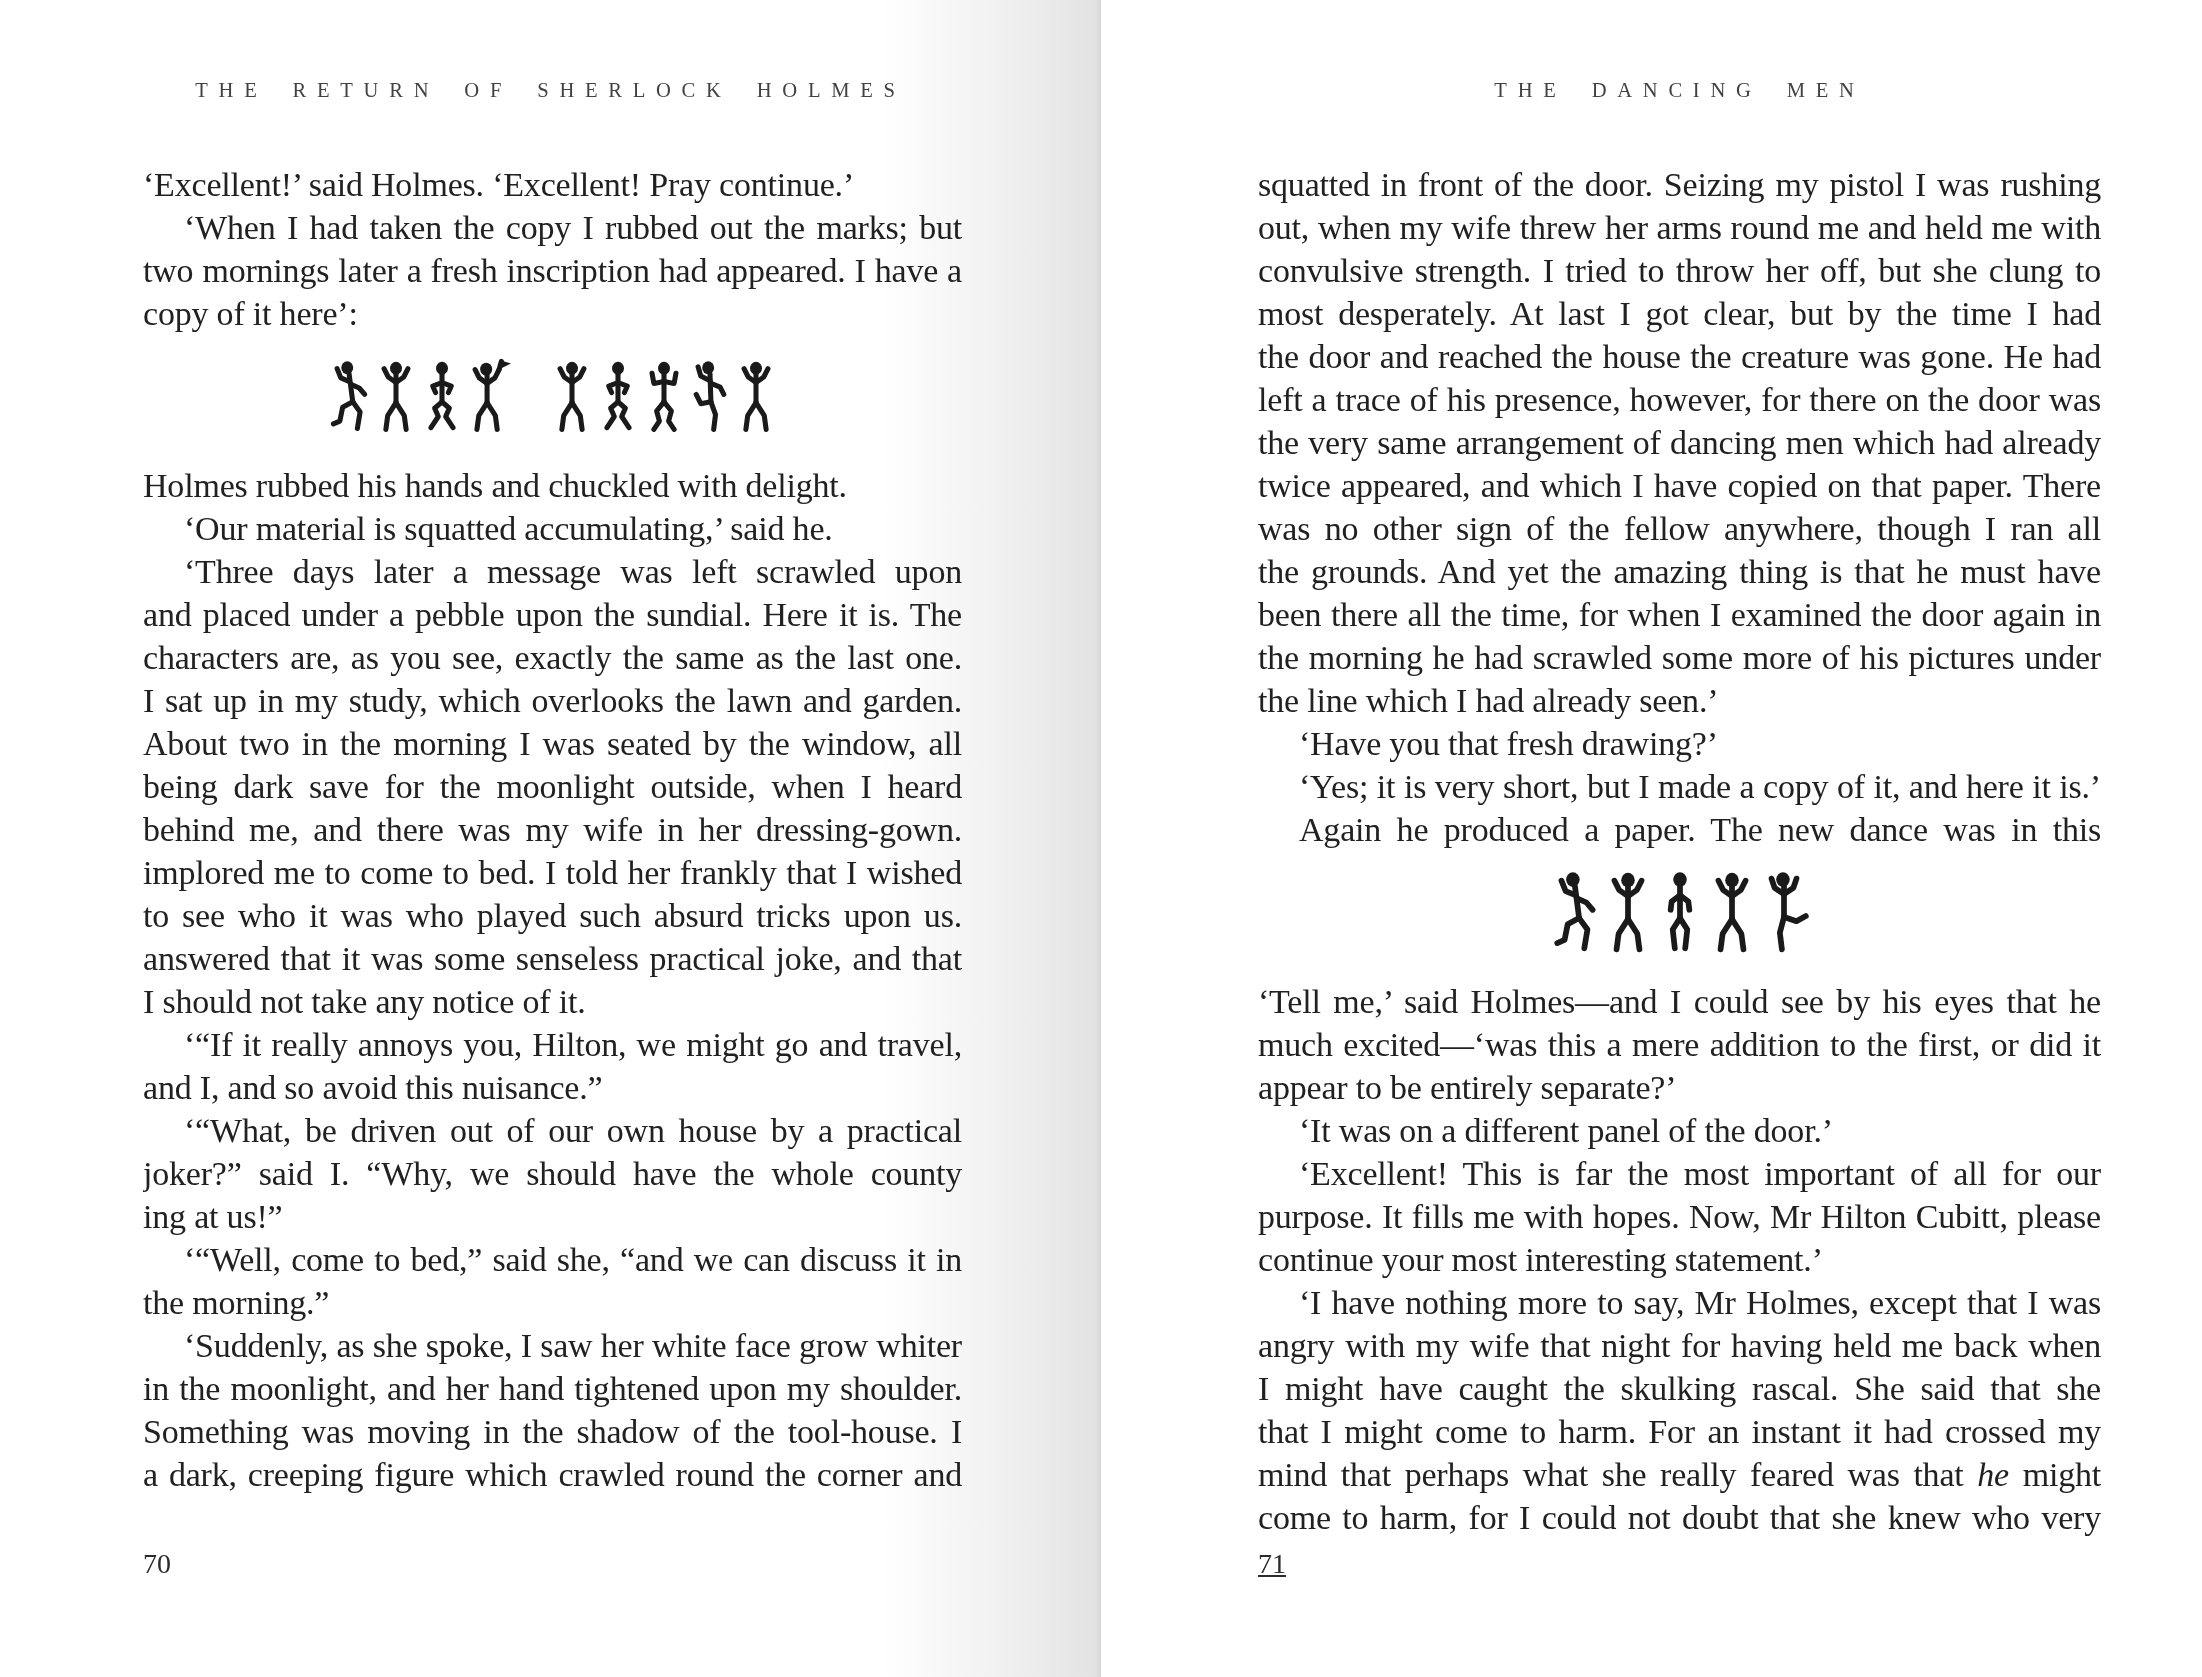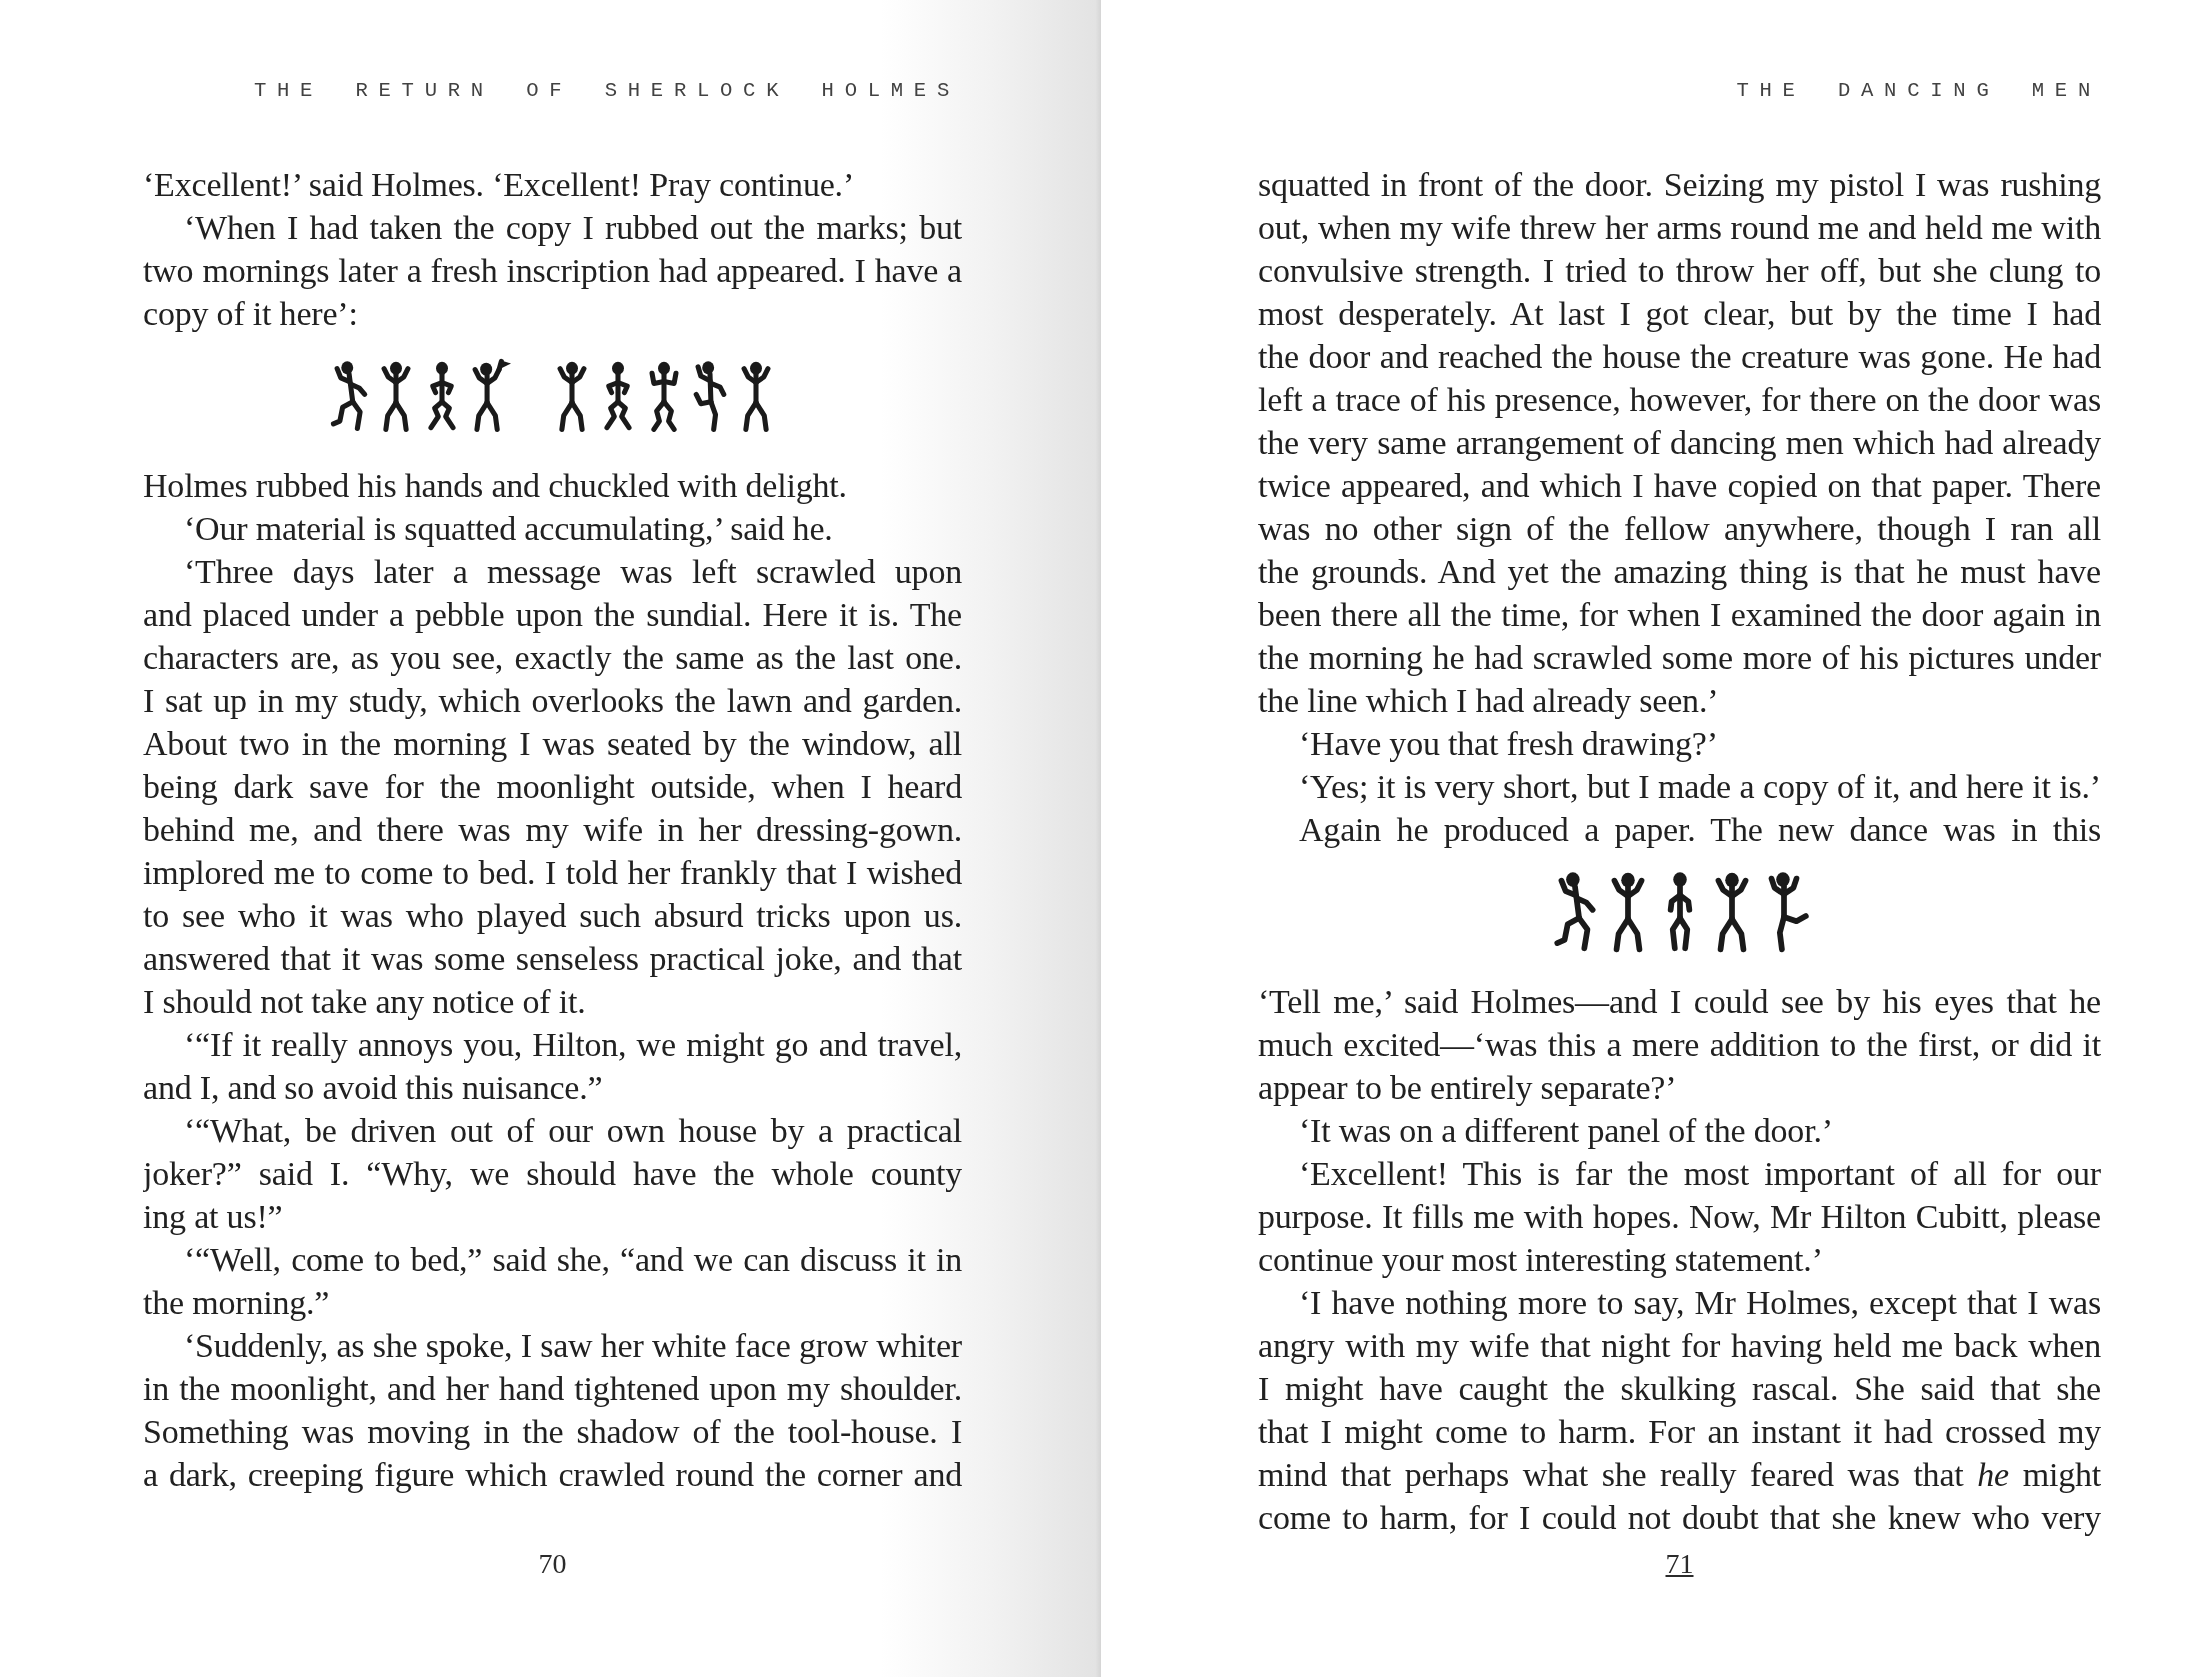--- a/index.html
+++ b/index.html
@@ -12,25 +12,25 @@
     color:#212121;
   }
   .page{position:absolute;top:0;height:1678px;width:1101px;}
   .page-left{
     left:0;
     background:linear-gradient(to right,#ffffff 0%,#ffffff 80%,#f2f2f2 90%,#e3e3e3 99.5%,#d5d5d5 100%);
   }
   .page-right{left:1101px;background:#ffffff;}
   .running-header{
     position:absolute;top:76px;height:29px;
-    font-family:Liberation Mono, monospace;
+    font-family:Liberation Serif, serif;
     font-size:20.6px;line-height:29px;
     color:#424242;
     letter-spacing:0.52em;word-spacing:0.45em;
-    text-align:right;
+    text-align:center;
     white-space:nowrap;
   }
   .hdr-l{left:141px;width:819px;}
   .hdr-r{left:157px;width:843px;}
   .textcol{
     position:absolute;top:163px;
     font-size:34px;
     letter-spacing:-0.2px;
     color:#212121;
   }
@@ -50,21 +50,21 @@
   }
   .man{display:block;}
   .figrow[data-fig="left"] .man{width:46px;height:103px;}
   .figrow[data-fig="right"] .man{width:52px;height:107px;}
   .man path{stroke:#1a1a1a;stroke-width:11;fill:none;stroke-linecap:round;stroke-linejoin:round;}
   .man ellipse, .man polygon{fill:#1a1a1a;stroke:none;}
   .figgap{display:inline-block;width:38px;height:8.6px;}
   .page-number{
     position:absolute;top:1545px;height:38px;
     font-size:28px;line-height:38px;
-    color:#2b2b2b;text-align:center;
+    color:#2b2b2b;
   }
   .pn-l{left:143px;width:819px;}
   .pn-r{left:157px;width:843px;text-decoration:underline;}
   i{}
 </style>
 </head>
 <body>
 
 <div class="page page-left">
   <div class="running-header hdr-l">THE RETURN OF SHERLOCK HOLMES</div>

